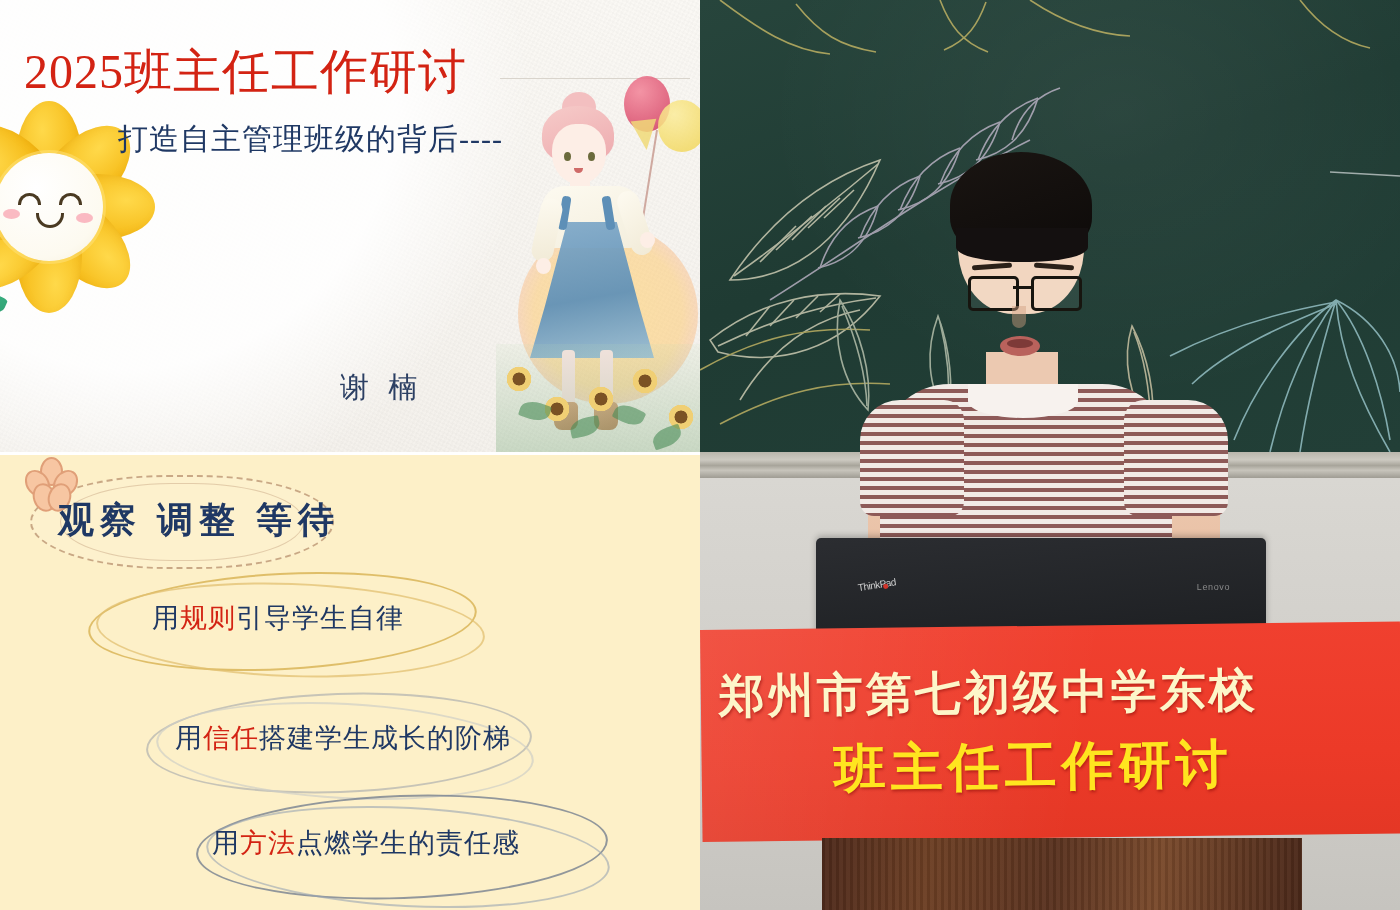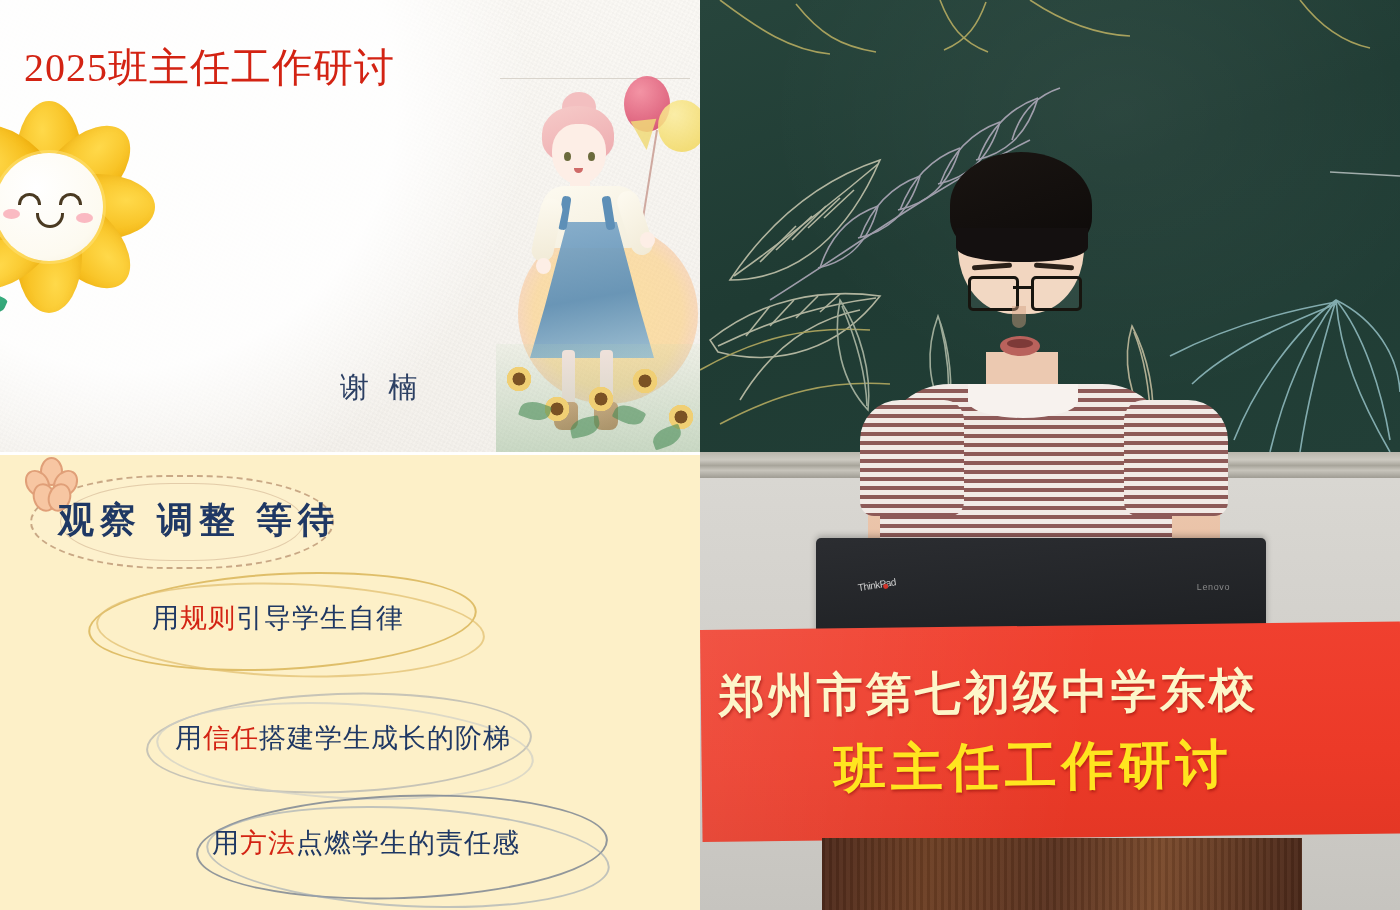--- a/index.html
+++ b/index.html
@@ -13,21 +13,21 @@
   .slide-title{position:absolute;left:0;top:0;width:700px;height:452px;overflow:hidden;
     background:#f7f5f1;}
   .paper-tex{position:absolute;inset:0;
     background:
       radial-gradient(circle at 18% 22%, rgba(255,255,255,.9) 0 40%, rgba(0,0,0,0) 60%),
       repeating-linear-gradient(115deg, rgba(0,0,0,.012) 0 2px, rgba(255,255,255,.02) 2px 4px),
       repeating-linear-gradient(25deg, rgba(0,0,0,.012) 0 2px, rgba(255,255,255,.02) 2px 4px),
       linear-gradient(#faf8f4,#f4f1ec);}
 
   .t-line{position:absolute;white-space:nowrap;font-family:"Liberation Serif","DejaVu Serif",serif;}
-  .t1{left:24px;top:40px;font-size:40px;color:#d32313;letter-spacing:1px;
+  .t1{left:24px;top:40px;font-size:48px;color:#d32313;letter-spacing:1px;
       text-shadow:0 1px 1px rgba(255,255,255,.6);}
   .t2{left:118px;top:119px;font-size:30px;color:#1f3864;letter-spacing:1px;}
   .t3{left:150px;top:196px;font-size:44px;color:#1f3864;letter-spacing:0px;}
   .t3 .hot{color:#d32313;font-size:46px;}
   .t3 .qm{font-size:28px;vertical-align:14px;color:#1f3864;}
   .t4{left:300px;top:270px;font-size:30px;color:#1f3864;letter-spacing:3px;}
   .t5{left:340px;top:368px;font-size:29px;color:#2b3f63;letter-spacing:6px;}
   .hairline{position:absolute;left:500px;top:78px;width:190px;height:1px;background:#d9d4cc;}
 
   
@@ -225,20 +225,21 @@
           <div class="sfl" style="left:132px;top:20px;"></div>
           <div class="sfl" style="left:168px;top:56px;"></div>
           <div class="gleaf" style="left:24px;top:58px;transform:rotate(18deg);"></div>
           <div class="gleaf" style="left:74px;top:74px;transform:rotate(-12deg);"></div>
           <div class="gleaf" style="left:118px;top:62px;transform:rotate(26deg);"></div>
           <div class="gleaf" style="left:156px;top:84px;transform:rotate(-20deg);"></div>
         </div>
       </div>
 
       <div class="t-line t1">2025班主任工作研讨</div>
+      <div class="t-line t2">打造自主管理班级的背后----</div>
 
 
       <div class="t-line t5">谢 楠</div>
     </div>
 
     <div class="slide-points">
 
       <div class="pt-head">
         <div class="peanut"></div>
         <div class="flower-deco">

